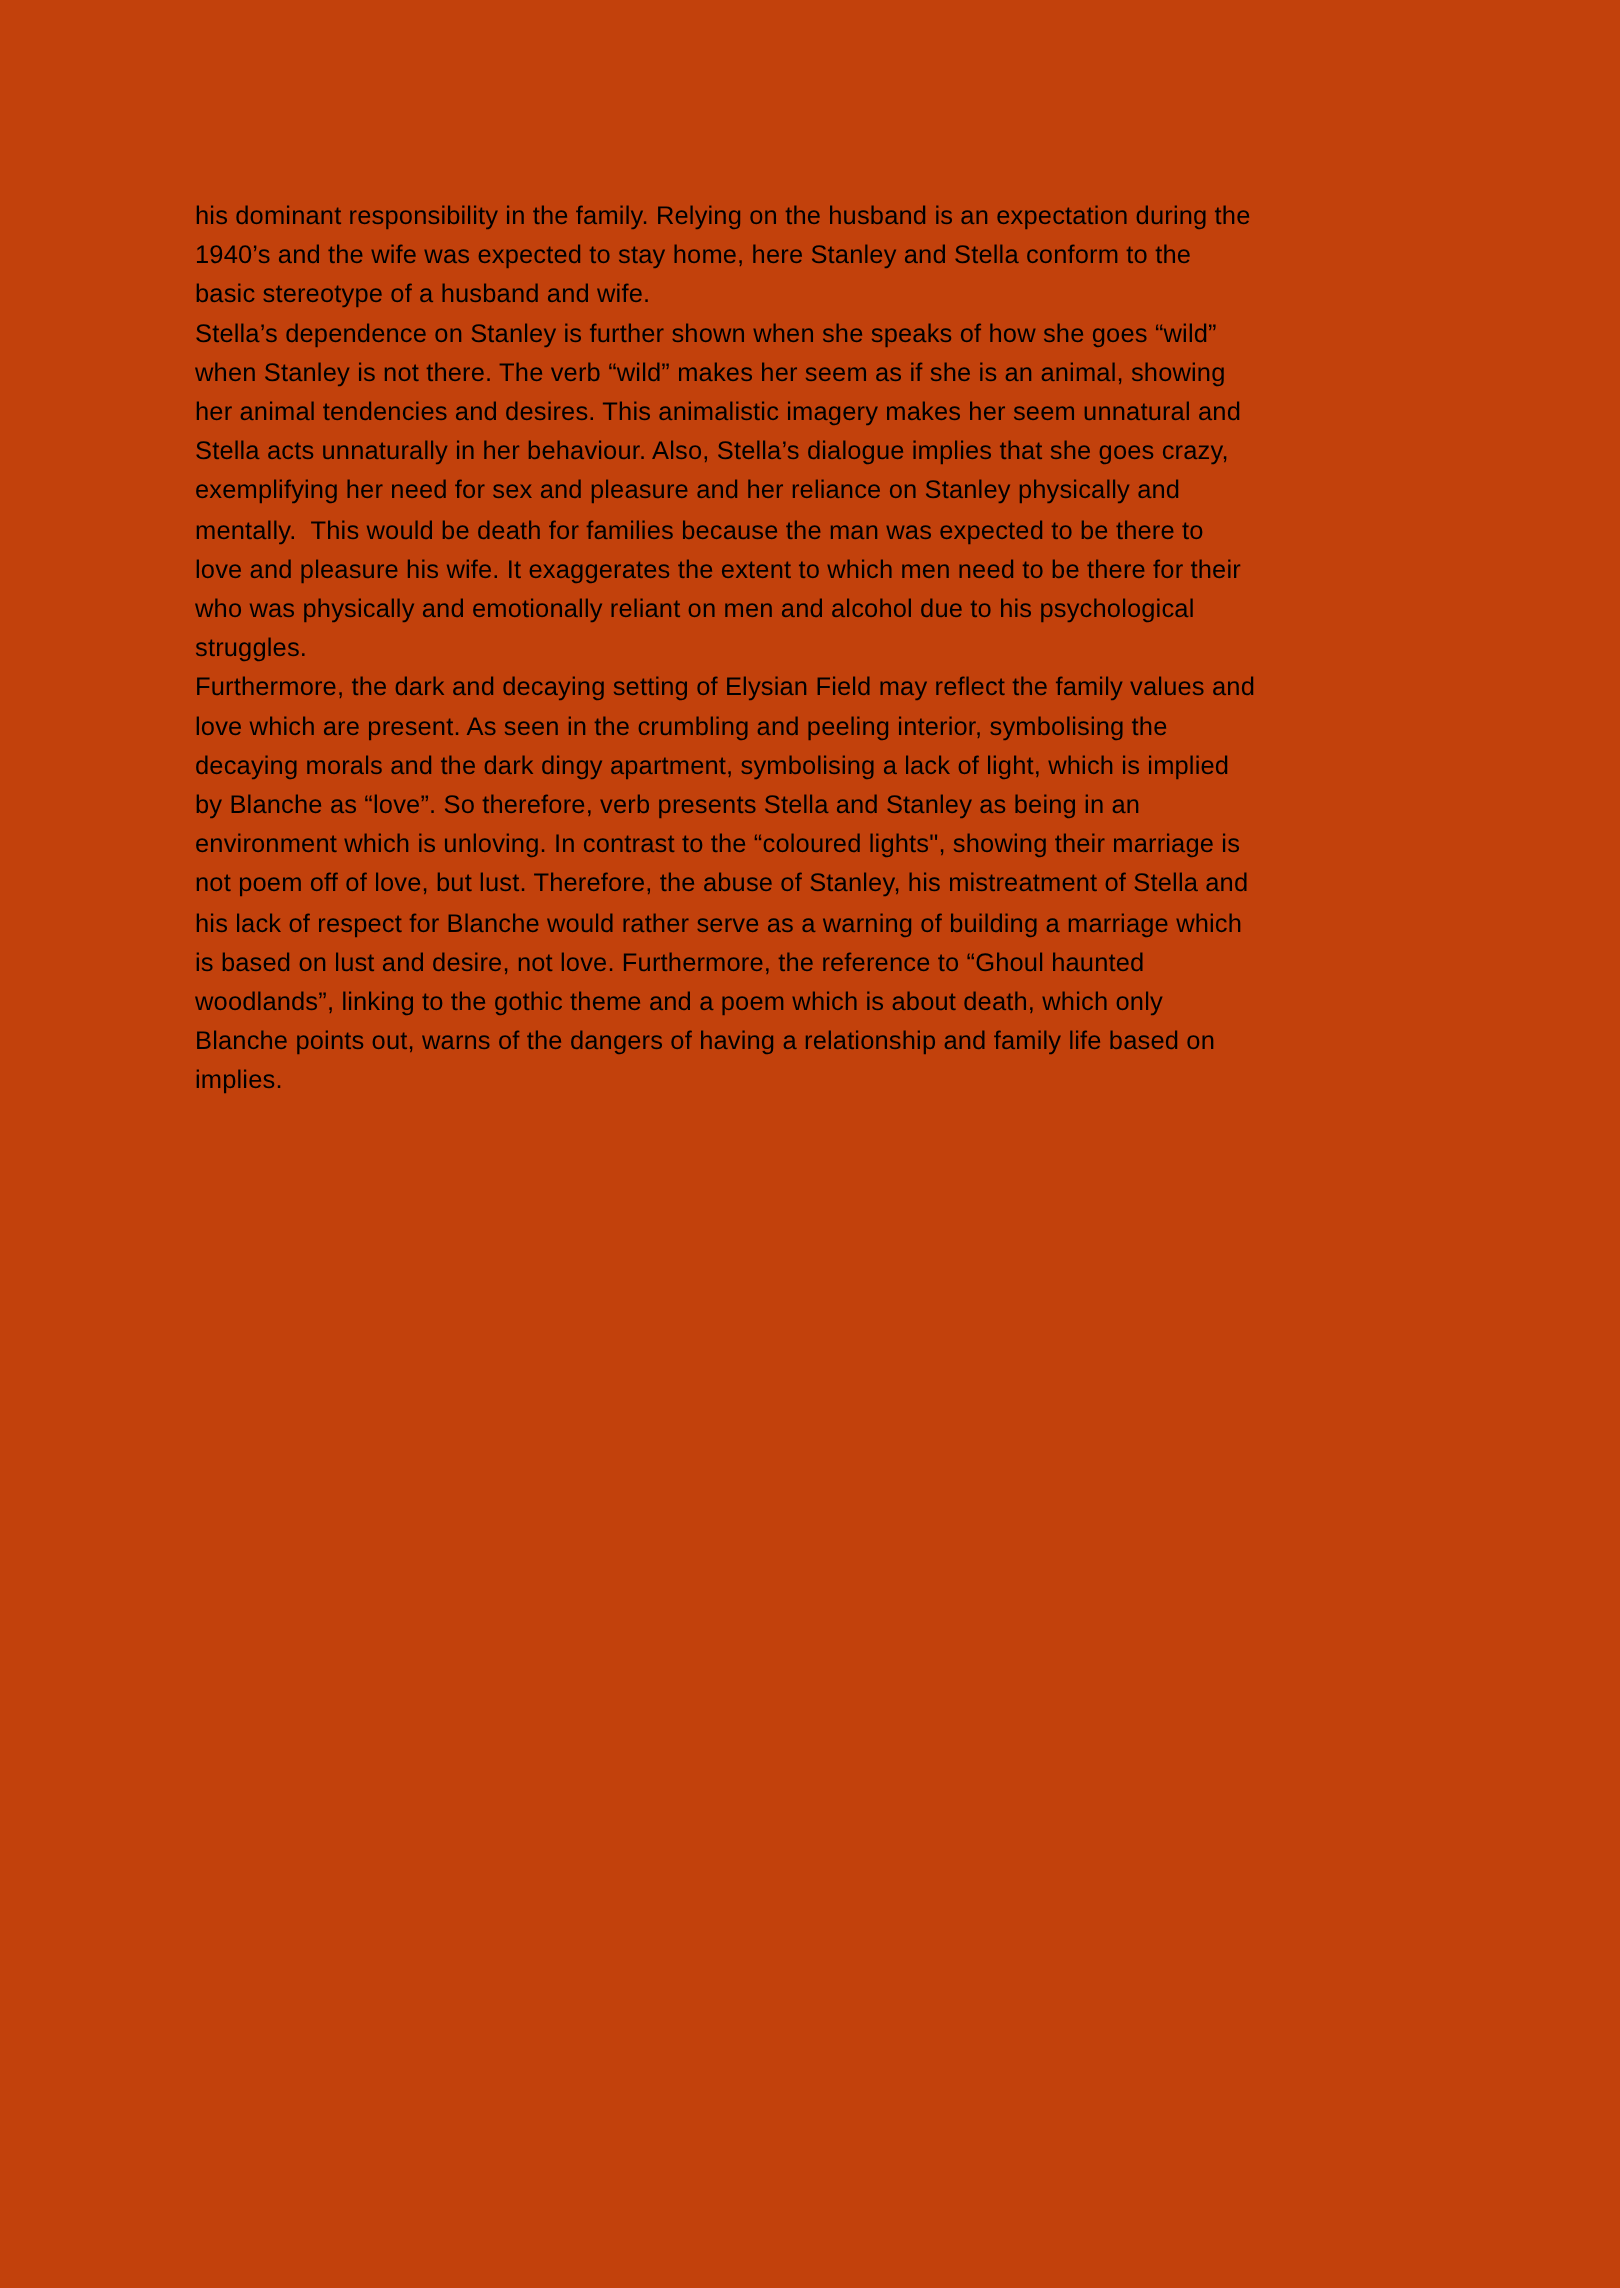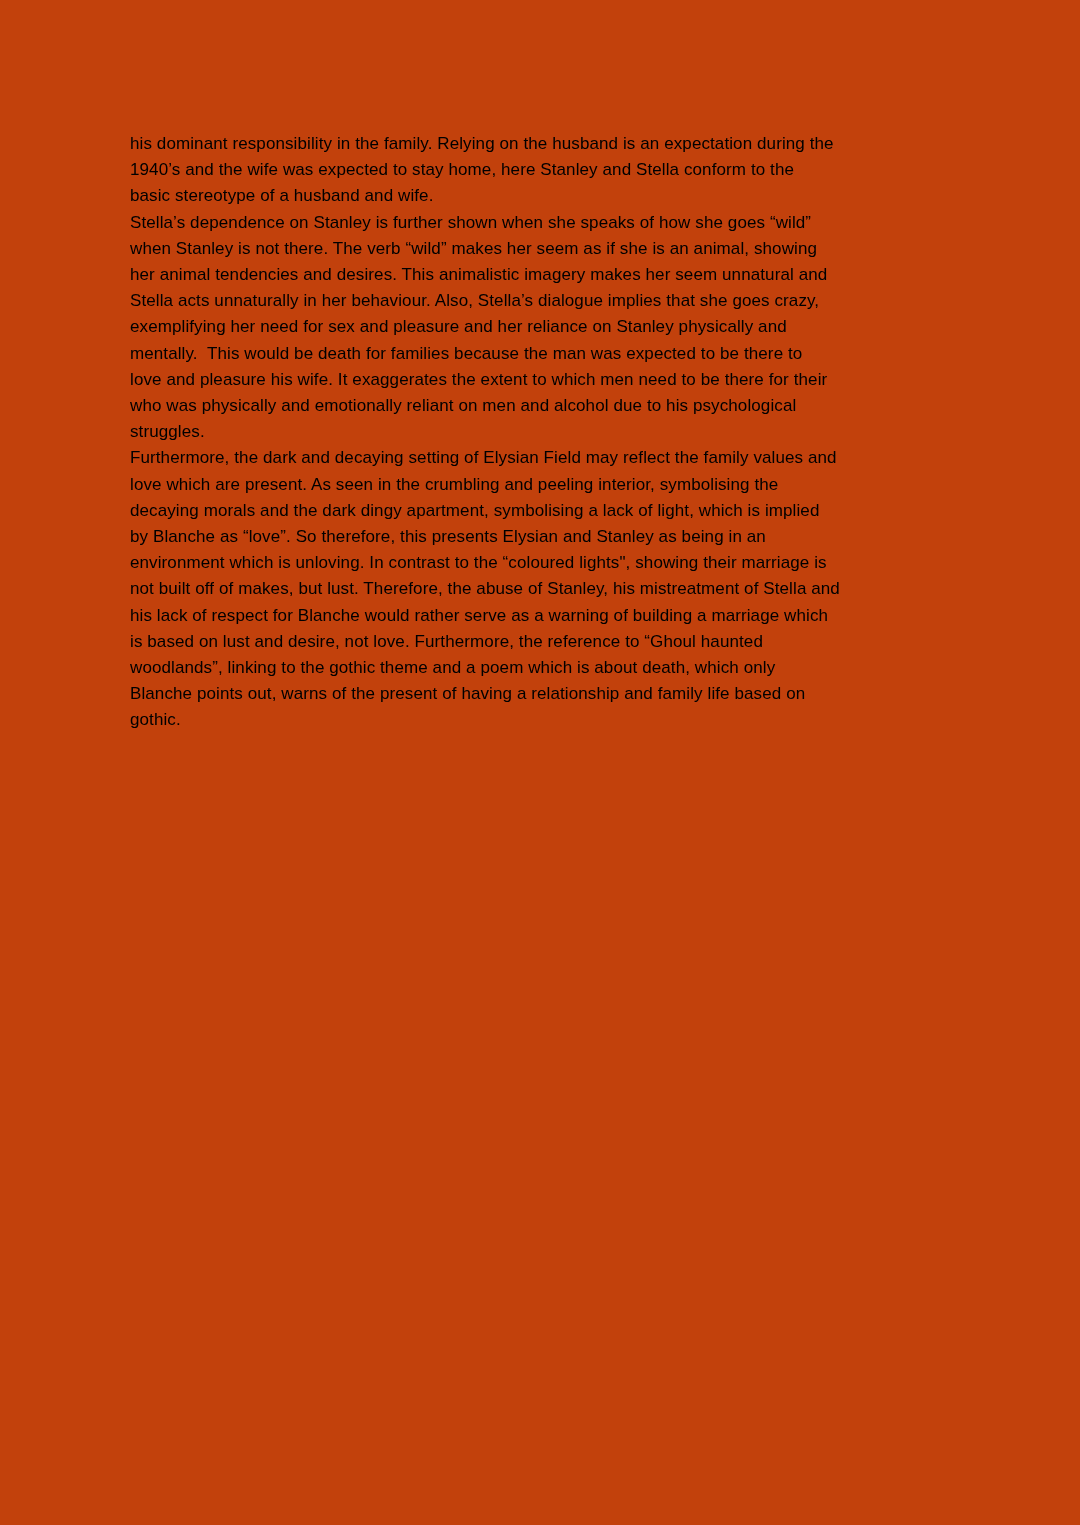--- a/index.html
+++ b/index.html
@@ -49,22 +49,22 @@
     <div class="doc-line">her animal tendencies and desires. This animalistic imagery makes her seem unnatural and</div>
     <div class="doc-line">Stella acts unnaturally in her behaviour. Also, Stella’s dialogue implies that she goes crazy,</div>
     <div class="doc-line">exemplifying her need for sex and pleasure and her reliance on Stanley physically and</div>
     <div class="doc-line">mentally.  This would be death for families because the man was expected to be there to</div>
     <div class="doc-line">love and pleasure his wife. It exaggerates the extent to which men need to be there for their</div>
     <div class="doc-line">who was physically and emotionally reliant on men and alcohol due to his psychological</div>
     <div class="doc-line">struggles.</div>
     <div class="doc-line">Furthermore, the dark and decaying setting of Elysian Field may reflect the family values and</div>
     <div class="doc-line">love which are present. As seen in the crumbling and peeling interior, symbolising the</div>
     <div class="doc-line">decaying morals and the dark dingy apartment, symbolising a lack of light, which is implied</div>
-    <div class="doc-line">by Blanche as “love”. So therefore, this presents Elysian and Stanley as being in an</div>
+    <div class="doc-line">by Blanche as “love”. So therefore, verb presents Stella and Stanley as being in an</div>
     <div class="doc-line">environment which is unloving. In contrast to the “coloured lights", showing their marriage is</div>
-    <div class="doc-line">not built off of makes, but lust. Therefore, the abuse of Stanley, his mistreatment of Stella and</div>
+    <div class="doc-line">not poem off of love, but lust. Therefore, the abuse of Stanley, his mistreatment of Stella and</div>
     <div class="doc-line">his lack of respect for Blanche would rather serve as a warning of building a marriage which</div>
     <div class="doc-line">is based on lust and desire, not love. Furthermore, the reference to “Ghoul haunted</div>
     <div class="doc-line">woodlands”, linking to the gothic theme and a poem which is about death, which only</div>
-    <div class="doc-line">Blanche points out, warns of the present of having a relationship and family life based on</div>
-    <div class="doc-line">gothic.</div>
+    <div class="doc-line">Blanche points out, warns of the dangers of having a relationship and family life based on</div>
+    <div class="doc-line">implies.</div>
   </div>
 </div>
 
 </body></html>

